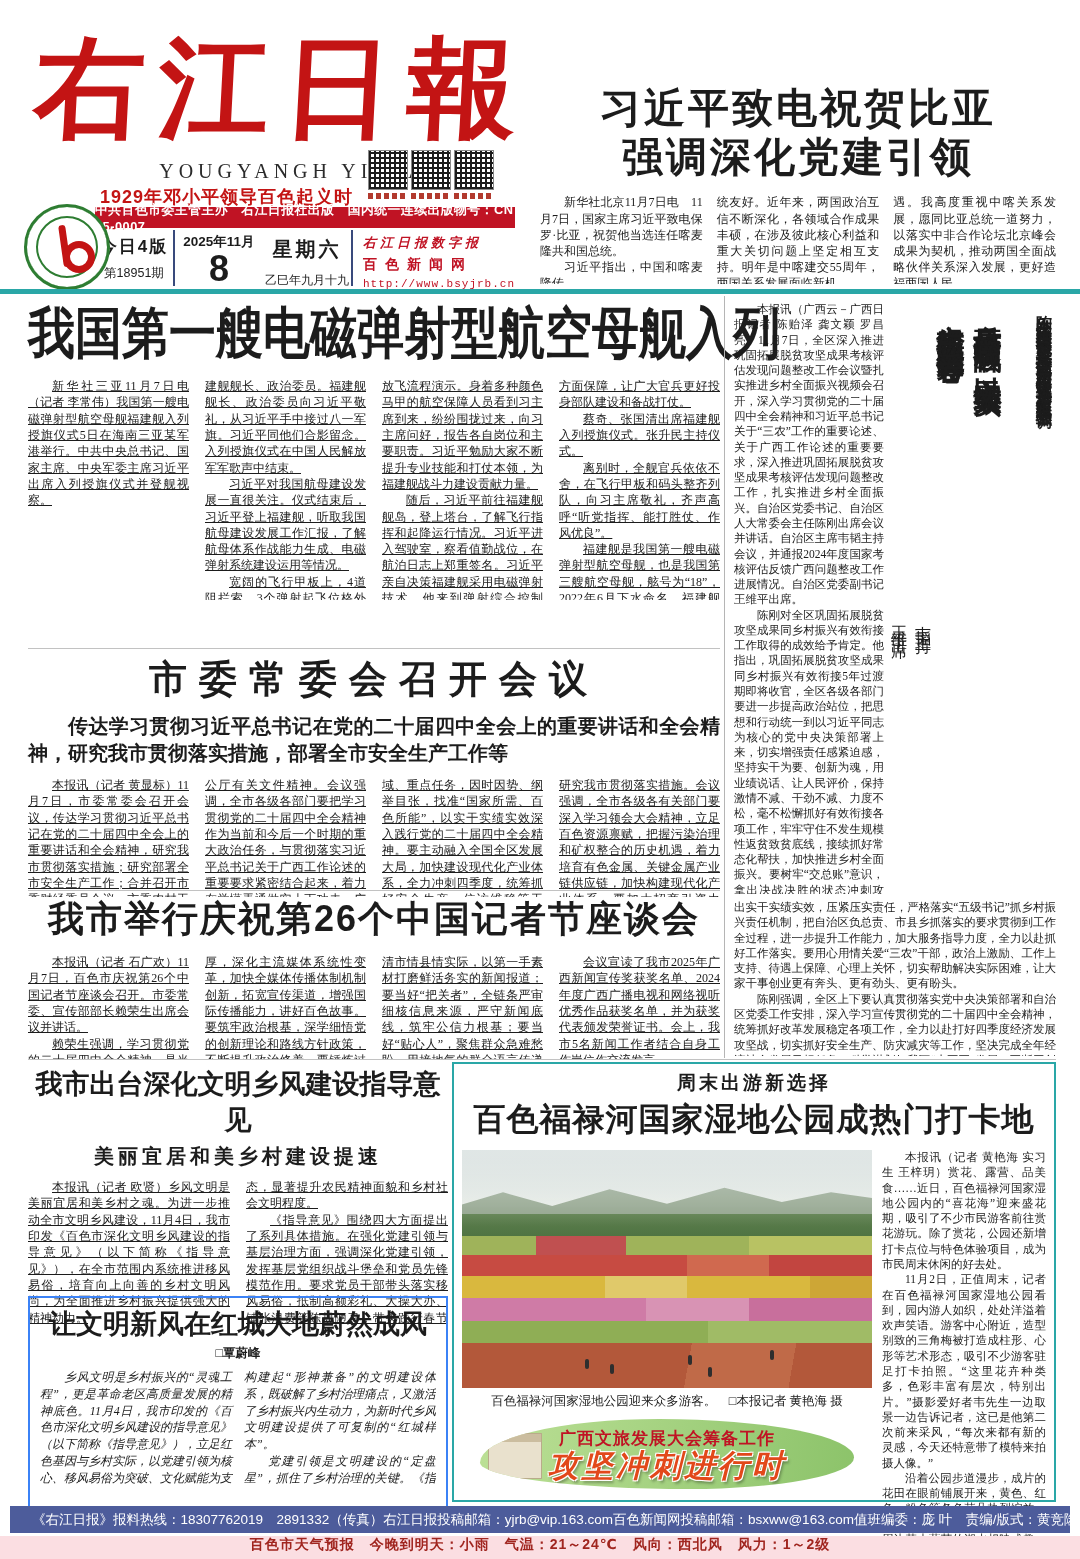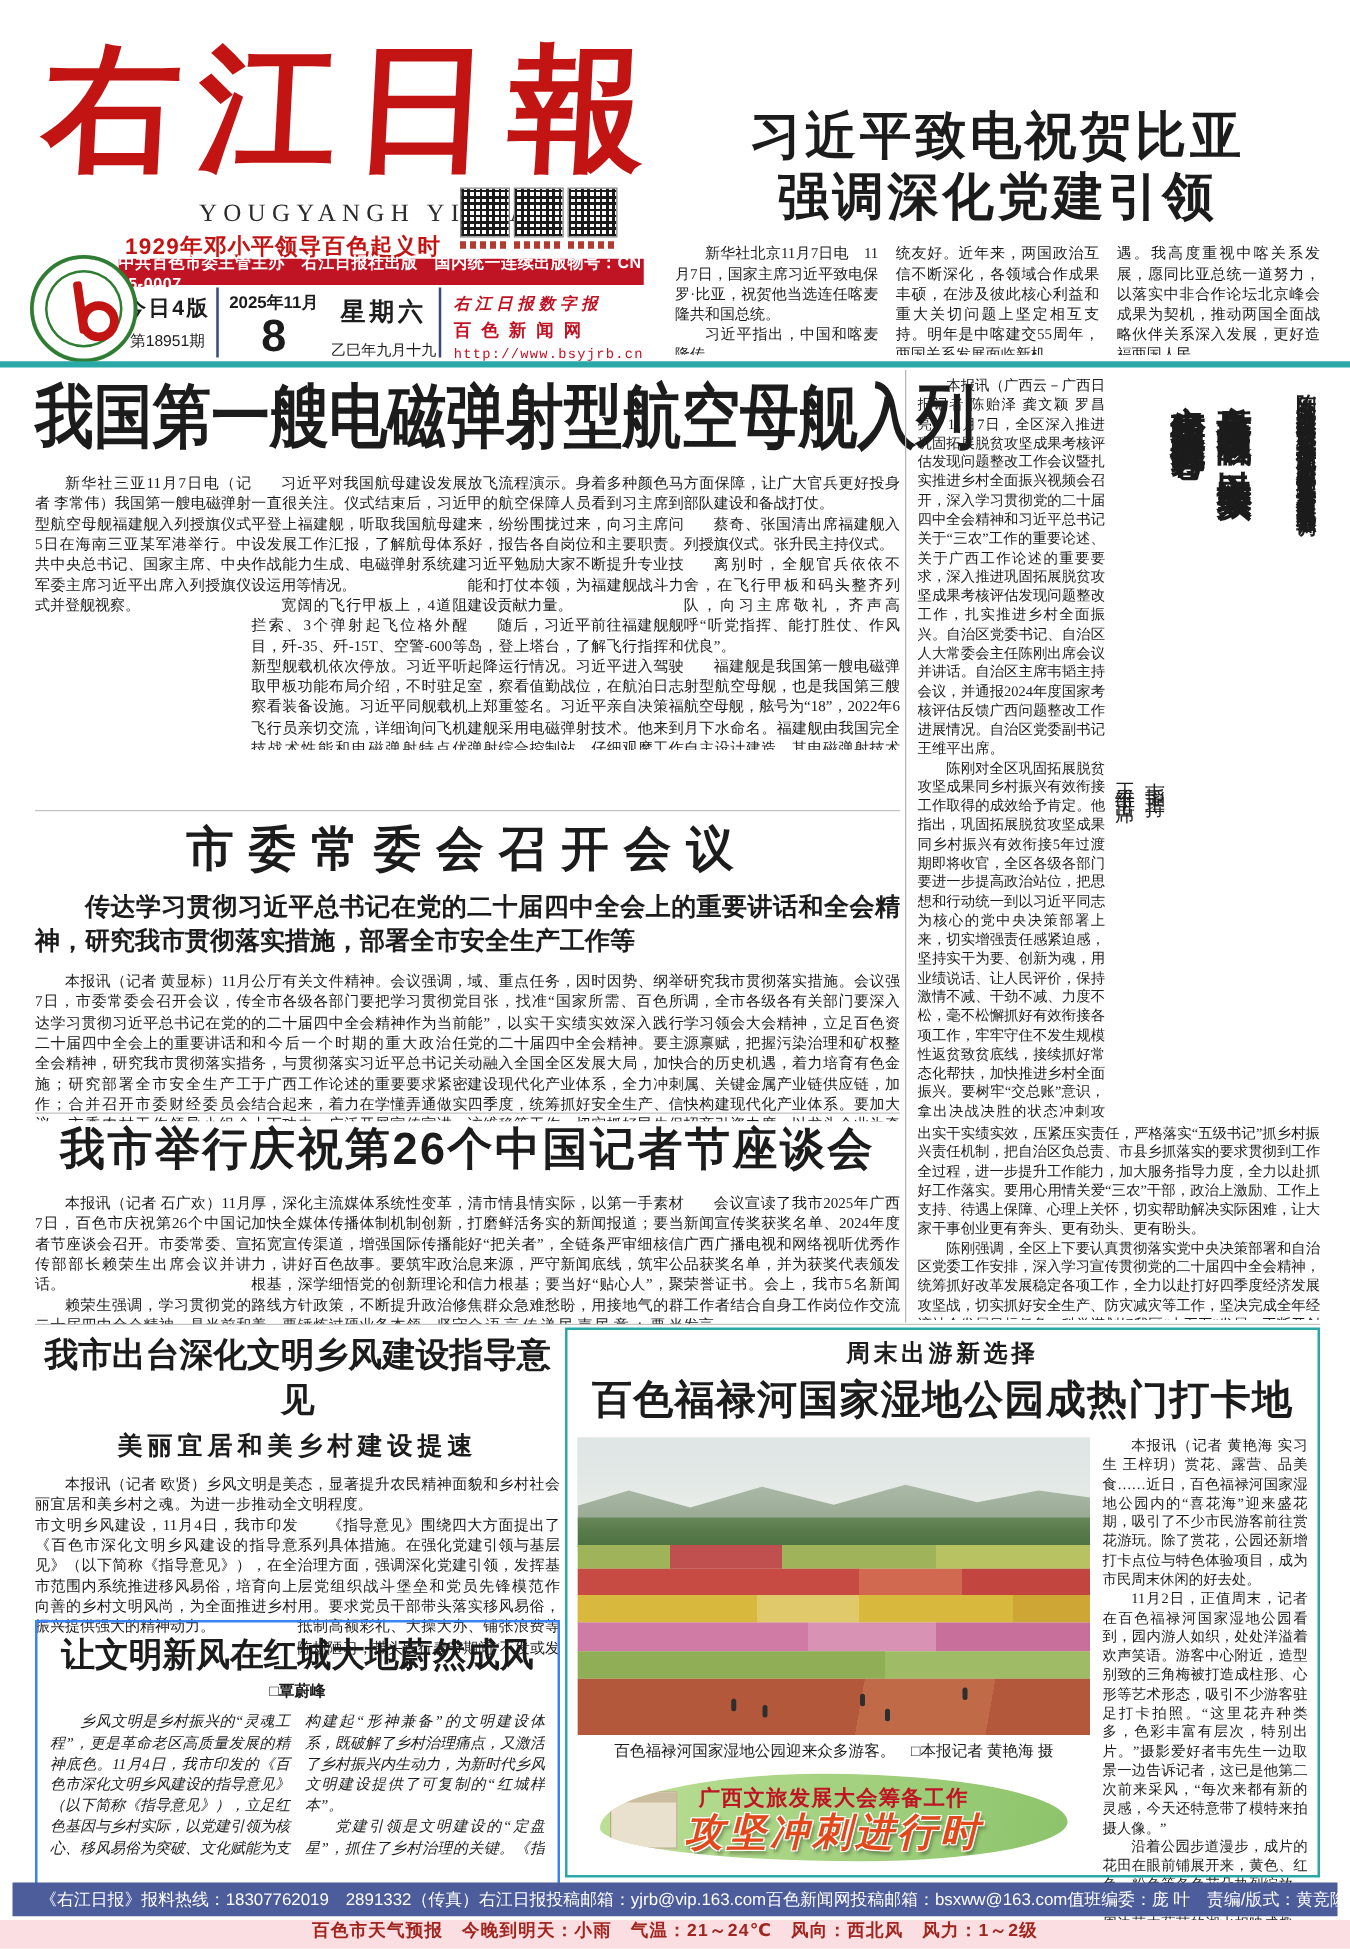--- a/index.html
+++ b/index.html
@@ -51,21 +51,21 @@
   .tr-cols{margin-top:12px;display:grid;grid-template-columns:repeat(3,1fr);gap:14px;
       font-size:12px;line-height:1.35;text-align:justify;height:90px;overflow:hidden;}
 
   .teal-rule{left:0;top:289px;width:1080px;height:5px;background:#2aa7a7;}
 
   
   .lead{left:28px;top:300px;width:692px;}
   .lead-headline{font-size:47px;font-weight:900;text-align:center;line-height:1.2;height:64px;
       transform:scaleY(1.18);transform-origin:top;letter-spacing:0px;white-space:nowrap;}
   .lead-sub{margin-top:12px;font-size:30px;font-weight:900;text-align:center;letter-spacing:5px;}
-  .cols{display:grid;gap:0;text-align:justify;overflow:hidden;}
+  .cols{display:grid;gap:16px;text-align:justify;overflow:hidden;text-decoration:underline;}
   .lead-cols{margin-top:14px;grid-template-columns:repeat(4,1fr);height:222px;font-size:12px;line-height:1.36;}
 
   .rule-h{height:1px;background:#c2c2c2;}
   .rule1{left:28px;top:648px;width:692px;}
   .rule2{left:28px;top:890px;width:692px;}
   .rule3{left:28px;top:1059px;width:1028px;}
   .vrule{left:724px;top:296px;width:1px;height:762px;background:#b5b5b5;}
 
   
   .committee{left:28px;top:654px;width:692px;}
@@ -217,20 +217,21 @@
   <div class="abs teal-rule"></div>
 
   <div class="abs lead">
     <div class="lead-headline sans">我国第一艘电磁弹射型航空母舰入列</div>
     <div class="cols lead-cols">
       <div class="col">
         <p class="ind">新华社三亚11月7日电（记者 李常伟）我国第一艘电磁弹射型航空母舰福建舰入列授旗仪式5日在海南三亚某军港举行。中共中央总书记、国家主席、中央军委主席习近平出席入列授旗仪式并登舰视察。</p>
 
       </div>
       <div class="col">
+        <p class="cont">建舰舰长、政治委员。福建舰舰长、政治委员向习近平敬礼，从习近平手中接过八一军旗。习近平同他们合影留念。入列授旗仪式在中国人民解放军军歌声中结束。</p>
         <p class="ind">习近平对我国航母建设发展一直很关注。仪式结束后，习近平登上福建舰，听取我国航母建设发展工作汇报，了解航母体系作战能力生成、电磁弹射系统建设运用等情况。</p>
         <p class="ind">宽阔的飞行甲板上，4道阻拦索、3个弹射起飞位格外醒目，歼-35、歼-15T、空警-600等新型舰载机依次停放。习近平听取甲板功能布局介绍，不时驻足察看装备设施。习近平同舰载机飞行员亲切交流，详细询问飞机技战术性能和电磁弹射特点优势，观看舰载机弹射</p>
       </div>
       <div class="col">
         <p class="cont">放飞流程演示。身着多种颜色马甲的航空保障人员看到习主席到来，纷纷围拢过来，向习主席问好，报告各自岗位和主要职责。习近平勉励大家不断提升专业技能和打仗本领，为福建舰战斗力建设贡献力量。</p>
         <p class="ind">随后，习近平前往福建舰舰岛，登上塔台，了解飞行指挥和起降运行情况。习近平进入驾驶室，察看值勤战位，在航泊日志上郑重签名。习近平亲自决策福建舰采用电磁弹射技术。他来到弹射综合控制站，仔细观摩工作流程，按下弹射按钮，甲板上空载的动子如离弦之箭弹向舰艏。习近平十分关心舰上官兵生活，专门来到餐厅和士兵舱，察看饮食和住宿保障情况，同士兵们亲切交流，叮嘱各级搞好各</p>
       </div>
       <div class="col">
         <p class="cont">方面保障，让广大官兵更好投身部队建设和备战打仗。</p>
         <p class="ind">蔡奇、张国清出席福建舰入列授旗仪式。张升民主持仪式。</p>

